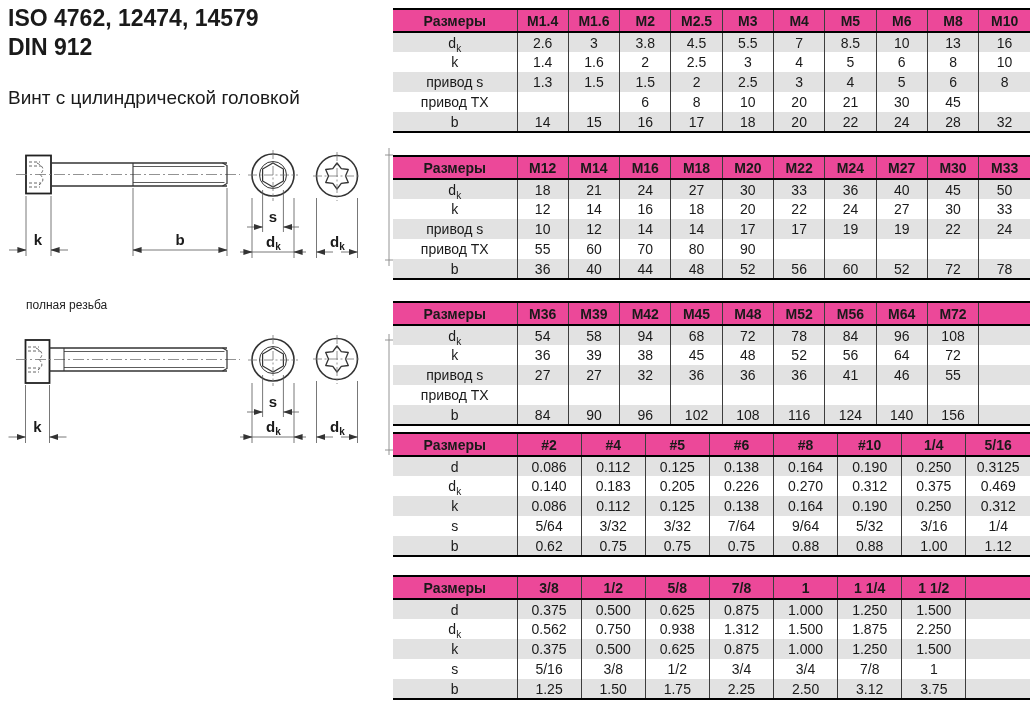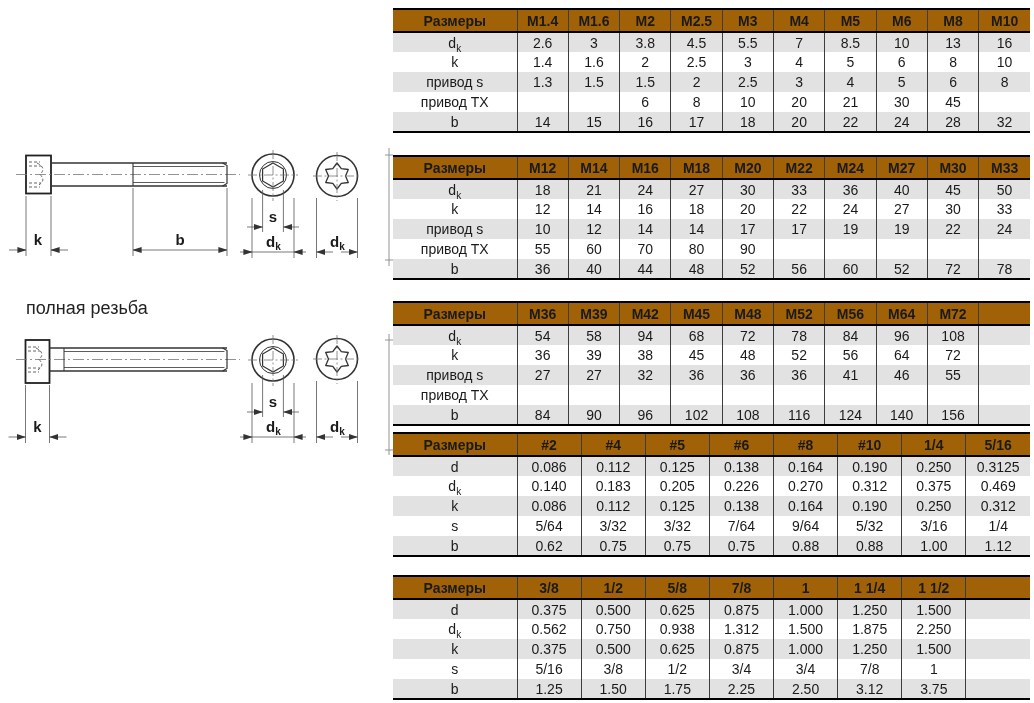--- a/index.html
+++ b/index.html
@@ -4,40 +4,40 @@
 <style>
   html,body{margin:0;padding:0;}
   body{
     width:1034px;height:703px;position:relative;background:#ffffff;
     font-family:"Liberation Sans",sans-serif;color:#1a1a1a;overflow:hidden;
   }
   .left-pane{position:absolute;left:0;top:0;width:393px;height:703px;}
   .title-block{position:absolute;left:8px;top:4px;}
   .title-line{font-size:23px;font-weight:bold;line-height:29px;letter-spacing:0px;}
   .subtitle{font-size:19px;font-weight:normal;margin-top:24px;line-height:24px;}
-  .thread-note{position:absolute;left:26px;top:298px;font-size:18px;color:#222;}
+  .thread-note{position:absolute;left:26px;top:298px;font-size:12px;color:#222;}
   .drawing{position:absolute;left:0;}
   #drawing1{top:140px;}
   #drawing2{top:328px;}
 
   .tables-region{position:absolute;left:393px;top:0;width:641px;height:703px;}
   .table-slot{position:absolute;left:0;width:637px;}
   #slot-0{top:8px;}
   #slot-1{top:155px;}
   #slot-2{top:301px;}
   #slot-3{top:432px;}
   #slot-4{top:575px;}
 
   table.dim-table{
     border-collapse:collapse;table-layout:fixed;width:637px;
     font-size:14px;
   }
   table.dim-table col.label-col{width:124px;}
   table.dim-table thead th{
-    background:#a16207;font-weight:bold;height:21px;padding:0 2px;
+    background:#ec4899;font-weight:bold;height:21px;padding:0 2px;
     border-top:2px solid #000;border-bottom:2px solid #000;text-align:center;
     overflow:hidden;white-space:nowrap;
   }
   table.dim-table tbody tr{height:20px;}
   table.dim-table tbody tr:nth-child(odd){background:#e2e2e2;}
   table.dim-table tbody tr:nth-child(even){background:#ffffff;}
   table.dim-table tbody tr:last-child th,
   table.dim-table tbody tr:last-child td{border-bottom:2px solid #000;}
   table.dim-table th,table.dim-table td{
     text-align:center;padding:0 2px;font-weight:normal;
@@ -54,20 +54,25 @@
 <svg width="0" height="0" style="position:absolute" aria-hidden="true">
   <defs>
     <marker id="arr" viewBox="0 0 9 6" refX="8.6" refY="3" markerWidth="9" markerHeight="6" orient="auto" markerUnits="userSpaceOnUse">
       <path d="M0,0 L9,3 L0,6 Z" fill="#333"></path>
     </marker>
   </defs>
 </svg>
 
 <div class="left-pane">
 
+  <div class="title-block">
+    <div class="title-line">ISO 4762, 12474, 14579</div>
+    <div class="title-line">DIN 912</div>
+    <div class="subtitle">Винт с цилиндрической головкой</div>
+  </div>
 
   <svg id="drawing1" class="drawing" width="395" height="130" viewBox="0 140 395 130">
     <g stroke="#333" fill="none">
 
       <g>
         <rect x="26" y="155.5" width="25" height="38" fill="#fff" stroke="#222" stroke-width="1.8"></rect>
         <line x1="16" y1="174.5" x2="240" y2="174.5" stroke="#777" stroke-width="0.8" stroke-dasharray="11 3 2 3"></line>
         <g stroke="#555" stroke-width="0.9" stroke-dasharray="3 2">
           <line x1="29" y1="162" x2="40" y2="162"></line>
           <line x1="29" y1="166" x2="41" y2="166"></line>

